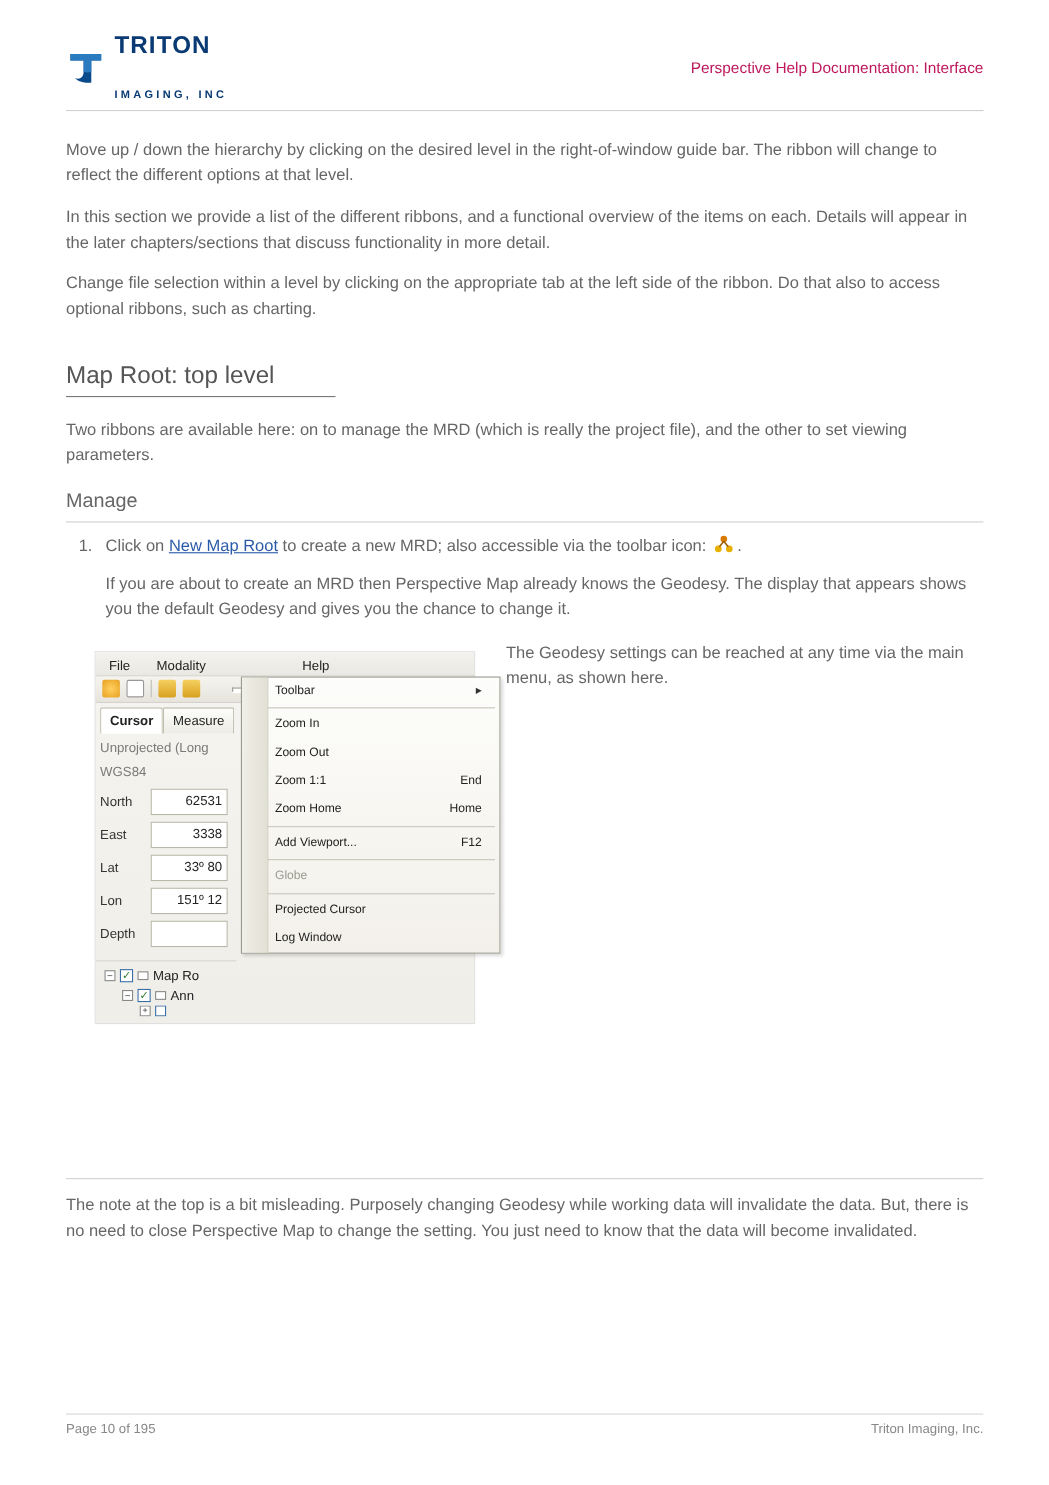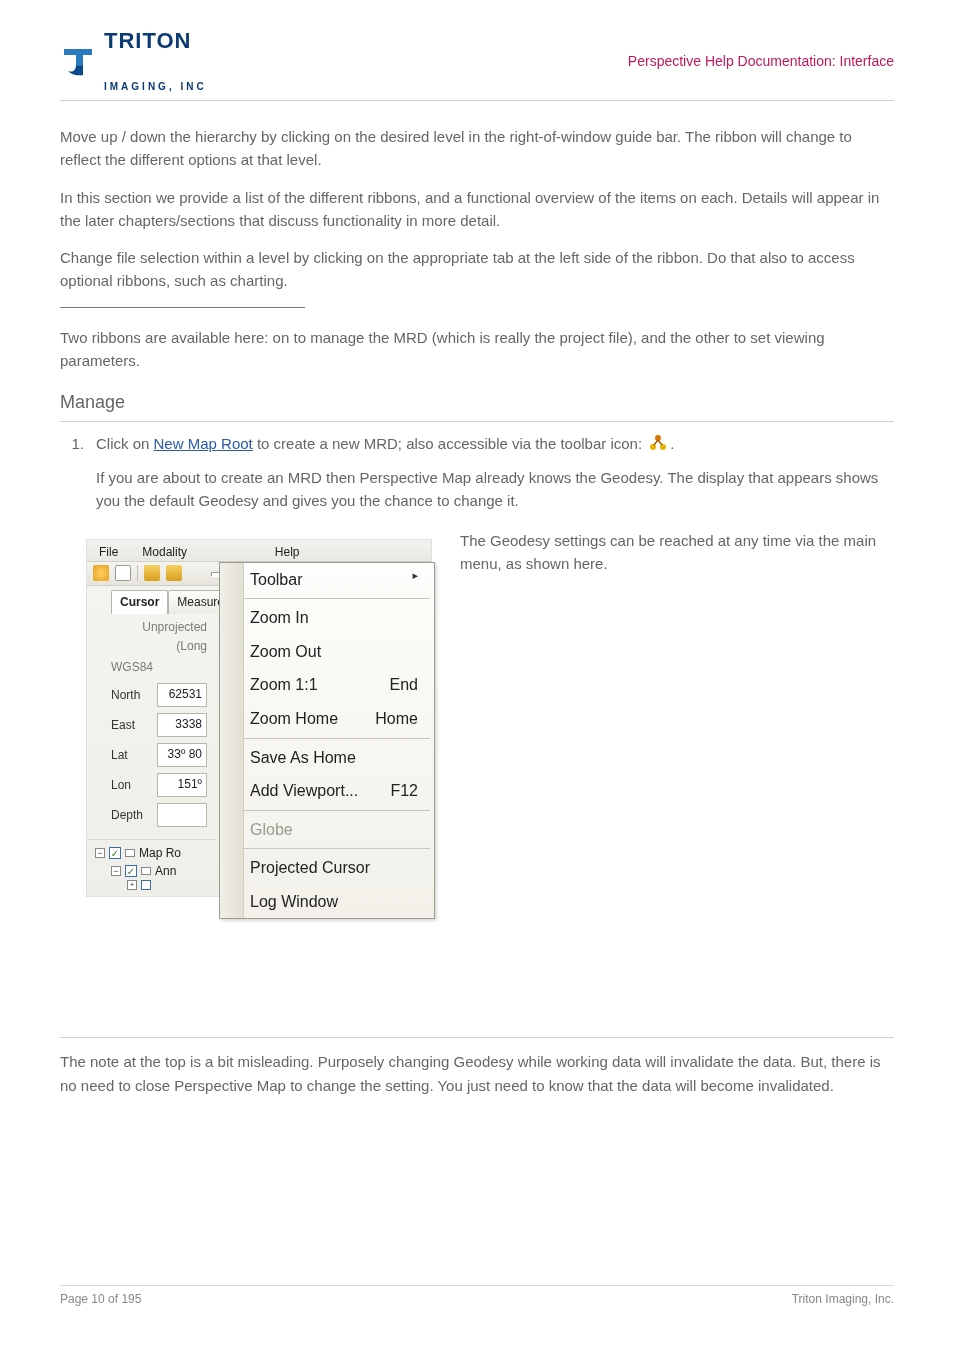--- a/index.html
+++ b/index.html
@@ -83,38 +83,38 @@
     display: flex; align-items: center; gap: 6px; padding-left: 6px;
   }
   .toolbar .tb-ico {
     width: 16px; height: 16px; background: #e0d8b0; border-radius: 2px; display: inline-block;
   }
   .toolbar .tb-ico.star { background: radial-gradient(circle at 8px 8px, #ffd060, #e8a020);}
   .toolbar .tb-ico.page { background: #fff; border: 1px solid #999;}
   .toolbar .sep { width: 1px; height: 16px; background: #c0bfb5; }
 
   .panel {
-    padding: 4px 8px 2px 24px;
+    padding: 4px 8px 2px 4px;
   }
   .tabs {
     display: flex;
   }
   .tabs .tab {
     padding: 2px 8px;
     border: 1px solid #b8b8a8;
     border-bottom: none;
     background: linear-gradient(#fdfdfb,#ecebe4);
     font-size: 12px;
     border-radius: 2px 2px 0 0;
   }
   .tabs .tab.active {
     background: #fff;
     font-weight: bold;
   }
-  .proj-line { color: #7a7a7a; font-size: 12px; margin-top: 4px; text-align: right;}
+  .proj-line { color: #7a7a7a; font-size: 12px; margin-top: 4px;}
   .proj-line2 { color: #7a7a7a; font-size: 12px; margin-top: 2px;}
 
   .kv {
     display: flex; align-items: center; margin-top: 6px; gap: 6px;
   }
   .kv .k { width: 40px; font-size: 12px; color: #333;}
   .kv .v {
     flex: 1;
     height: 24px;
     background: #fff;
@@ -145,25 +145,25 @@
     font-size: 10px;
   }
   .node-ico {
     width: 10px; height: 8px; background: #fff; border: 1px solid #888; display: inline-block;
   }
 
   .dropdown {
     position: absolute;
     left: 132px;
     top: 22px;
-    width: 216px;
+    width: 236px;
     background: linear-gradient(#fdfdfb, #f2f0e9);
     border: 1px solid #9a9a8e;
     box-shadow: 2px 2px 3px rgba(0,0,0,0.15);
-    font-size: 16px;
+    font-size: 11px;
   }
   .dd-item {
     display: flex;
     justify-content: space-between;
     padding: 4px 16px 4px 30px;
     color: #222;
   }
   .dd-item.disabled { color: #9a9a8e;}
   .dd-item.highlight {
     background: linear-gradient(#fff2c0, #ffe38c);
@@ -223,20 +223,21 @@
     </div>
   </div>
   <div class="doc-title">Perspective Help Documentation: Interface</div>
 </div>
 
 <div class="body-text">
   <p class="paragraph">Move up / down the hierarchy by clicking on the desired level in the right-of-window guide bar. The ribbon will change to reflect the different options at that level.</p>
   <p class="paragraph">In this section we provide a list of the different ribbons, and a functional overview of the items on each. Details will appear in the later chapters/sections that discuss functionality in more detail.</p>
   <p class="paragraph">Change file selection within a level by clicking on the appropriate tab at the left side of the ribbon. Do that also to access optional ribbons, such as charting.</p>
 
+  <div class="section-title">Map Root: top level</div>
   <div class="section-underline"></div>
   <p class="paragraph">Two ribbons are available here: on to manage the MRD (which is really the project file), and the other to set viewing parameters.</p>
 
   <div class="subsection-title">Manage</div>
   <div class="subsection-rule"></div>
 
   <div class="list-row">
     <div class="list-num">1.</div>
     <div class="list-content">
       <span>Click on </span>
@@ -284,24 +285,20 @@
         <div class="dd-item">
             <span>Zoom 1:1</span>
             <span>End</span>
           </div>
         <div class="dd-item">
             <span>Zoom Home</span>
             <span>Home</span>
           </div>
         <div class="dd-sep"></div>
         <div class="dd-item">
-            <span>Save As Home</span>
-            <span></span>
-          </div>
-        <div class="dd-item">
             <span>Add Viewport...</span>
             <span>F12</span>
           </div>
         <div class="dd-sep"></div>
         <div class="dd-item disabled">
             <span>Globe</span>
             <span></span>
           </div>
         <div class="dd-sep"></div>
         <div class="dd-item">

